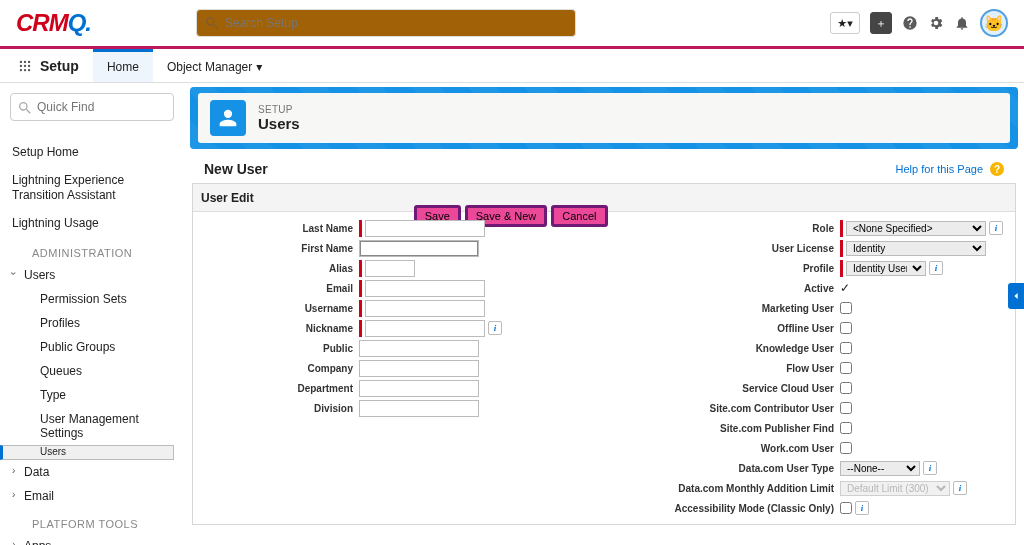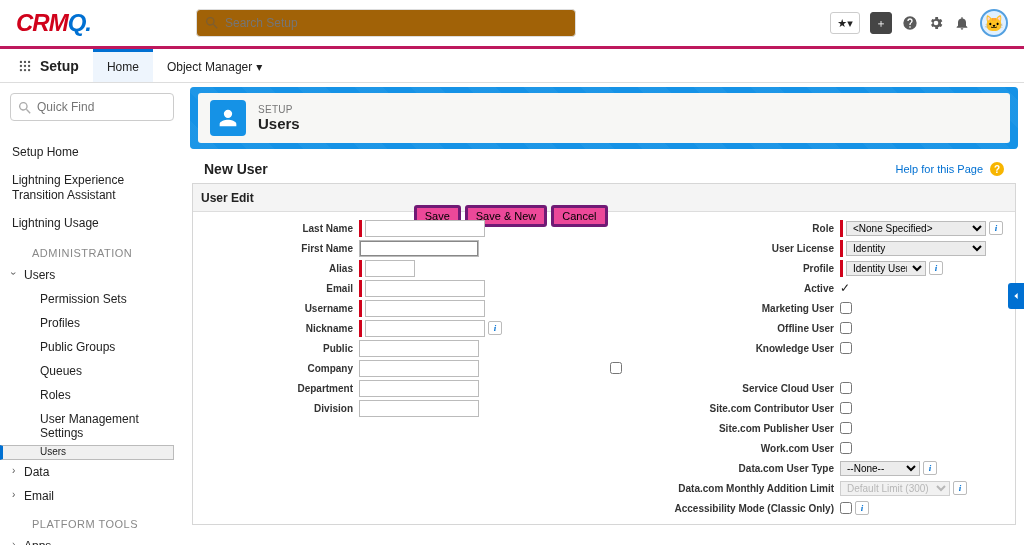--- a/index.html
+++ b/index.html
@@ -129,21 +129,21 @@
     </div>
     <div class="side-link">Setup Home</div>
     <div class="side-link">Lightning Experience Transition Assistant</div>
     <div class="side-link">Lightning Usage</div>
     <div class="side-sec">ADMINISTRATION</div>
     <div class="tree-item top">Users</div>
     <div class="tree-sub">Permission Sets</div>
     <div class="tree-sub">Profiles</div>
     <div class="tree-sub">Public Groups</div>
     <div class="tree-sub">Queues</div>
-    <div class="tree-sub">Roles</div>
+    <div class="tree-sub">Type</div>
     <div class="tree-sub">User Management Settings</div>
     <div class="tree-sub sel">Users</div>
     <div class="tree-item top collapsed">Data</div>
     <div class="tree-item top collapsed">Email</div>
     <div class="side-sec">PLATFORM TOOLS</div>
     <div class="tree-item top collapsed">Apps</div>
 
   </div>
 
   <div class="main">
@@ -289,38 +289,39 @@
                 <input type="checkbox" class="chk" style="">
               </div>
             </div>
           <div class="row">
               <div class="lbl">Knowledge User</div>
               <div class="val">
                 <input type="checkbox" class="chk" style="">
               </div>
             </div>
           <div class="row">
+              <div class="lbl">Flow User</div>
               <div class="val">
                 <input type="checkbox" class="chk" style="">
               </div>
             </div>
           <div class="row">
               <div class="lbl">Service Cloud User</div>
               <div class="val">
                 <input type="checkbox" class="chk" style="">
               </div>
             </div>
           <div class="row">
               <div class="lbl">Site.com Contributor User</div>
               <div class="val">
                 <input type="checkbox" class="chk" style="">
               </div>
             </div>
           <div class="row">
-              <div class="lbl">Site.com Publisher User</div>
+              <div class="lbl">Site.com Publisher Find</div>
               <div class="val">
                 <input type="checkbox" class="chk" style="">
               </div>
             </div>
           <div class="row">
               <div class="lbl">Work.com User</div>
               <div class="val">
                 <input type="checkbox" class="chk" style="">
               </div>
             </div>

